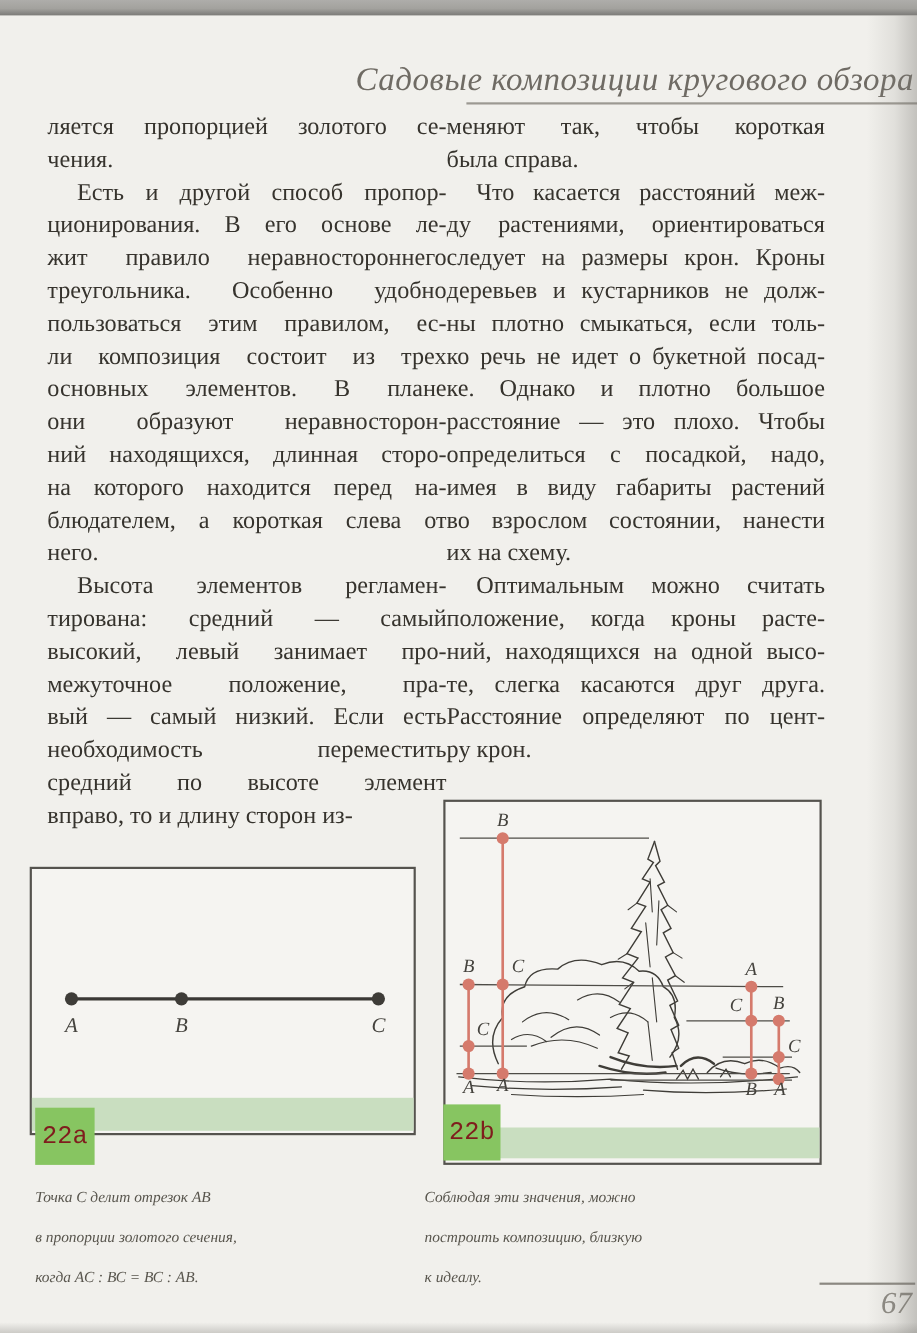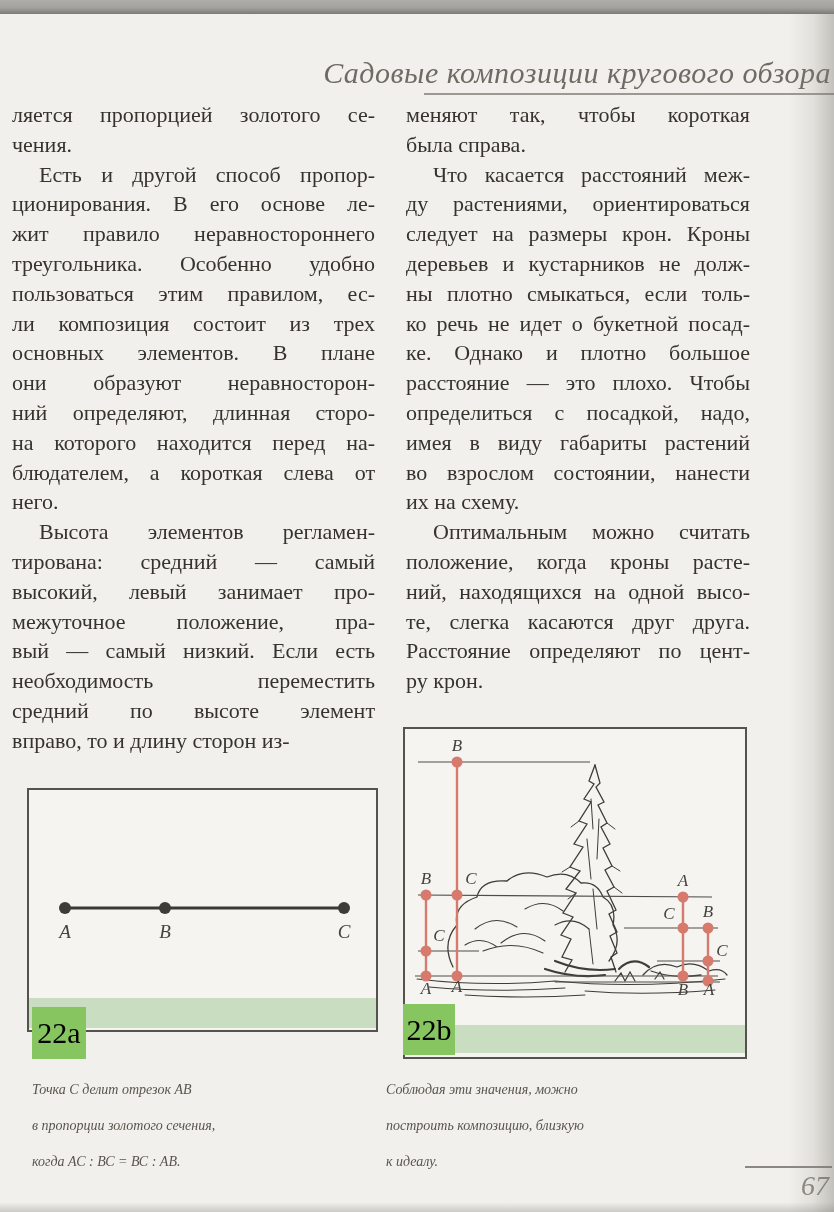--- a/index.html
+++ b/index.html
@@ -11,34 +11,34 @@
   .right-shadow{position:absolute;top:14px;right:0;bottom:0;width:46px;pointer-events:none;
             background:linear-gradient(to right,rgba(140,138,132,0) 0%,rgba(140,138,132,.16) 55%,rgba(118,116,111,.38) 100%);}
   .bottom-shadow{position:absolute;left:0;right:0;bottom:0;height:10px;pointer-events:none;
             background:linear-gradient(to top,rgba(118,116,111,.30),rgba(118,116,111,0));}
   
   .header-title{position:absolute;top:56px;right:3px;font-size:30px;font-style:italic;
             color:#6f6b64;letter-spacing:.5px;white-space:nowrap;}
   .header-rule{position:absolute;left:424px;right:0;top:93px;height:2px;background:#8d8a83;opacity:.85;}
   
   .col{position:absolute;top:100px;font-size:22px;line-height:29.8px;}
-  .col-left{left:12px;width:363px;}
+  .col-left{left:43px;width:363px;}
   .col-right{left:406px;width:344px;}
   .para .line{text-align:justify;text-align-last:justify;height:29.8px;overflow:hidden;}
   .para .line.end{text-align-last:left;}
   .para.indent .line:first-child{text-indent:27px;}
   
   .fig{position:absolute;border:2px solid #55534e;background:#f5f4f1;box-sizing:border-box;}
   .fig-a{left:27px;top:788px;width:351px;height:244px;}
   .fig-b{left:403px;top:727px;width:344px;height:332px;}
   .band{position:absolute;left:0;right:0;background:#c9dec0;}
   .fig-a .band{bottom:2px;height:30px;}
   .fig-b .band{bottom:4px;height:28px;}
-  .fig-tag{position:absolute;background:#87c561;color:#000000;font-size:30px;
-           line-height:1;display:flex;align-items:center;justify-content:center;z-index:5;}
+  .fig-tag{position:absolute;background:#87c561;color:#7f1d1d;font-size:23px;
+           line-height:1;display:flex;align-items:center;justify-content:center;z-index:5;font-family:Liberation Mono, monospace;}
   .fig-a .fig-tag{left:3px;top:217px;width:54px;height:52px;}
   .fig-b .fig-tag{left:-2px;top:275px;width:52px;height:51px;}
   .fig svg{position:absolute;left:0;top:0;z-index:2;}
   .mlabel{font-style:italic;fill:#45433e;}
   
   .caption{position:absolute;top:1072px;font-size:14px;line-height:36px;font-style:italic;color:#58554d;}
   .caption-a{left:32px;width:350px;}
   .caption-b{left:386px;width:344px;}
   
   .pn-rule{position:absolute;left:745px;top:1166px;width:87px;height:2px;background:#8b8881;}
@@ -60,21 +60,21 @@
       </div>
       <div class="para indent">
         <div class="line">Есть и другой способ пропор-</div>
         <div class="line">ционирования. В его основе ле-</div>
         <div class="line">жит правило неравностороннего</div>
         <div class="line">треугольника. Особенно удобно</div>
         <div class="line">пользоваться этим правилом, ес-</div>
         <div class="line">ли композиция состоит из трех</div>
         <div class="line">основных элементов. В плане</div>
         <div class="line">они образуют неравносторон-</div>
-        <div class="line">ний определяют, длинная сторо-</div>
+        <div class="line">ний находящихся, длинная сторо-</div>
         <div class="line">на которого находится перед на-</div>
         <div class="line">блюдателем, а короткая слева от</div>
         <div class="line end">него.</div>
       </div>
       <div class="para indent">
         <div class="line">Высота элементов регламен-</div>
         <div class="line">тирована: средний — самый</div>
         <div class="line">высокий, левый занимает про-</div>
         <div class="line">межуточное положение, пра-</div>
         <div class="line">вый — самый низкий. Если есть</div>

